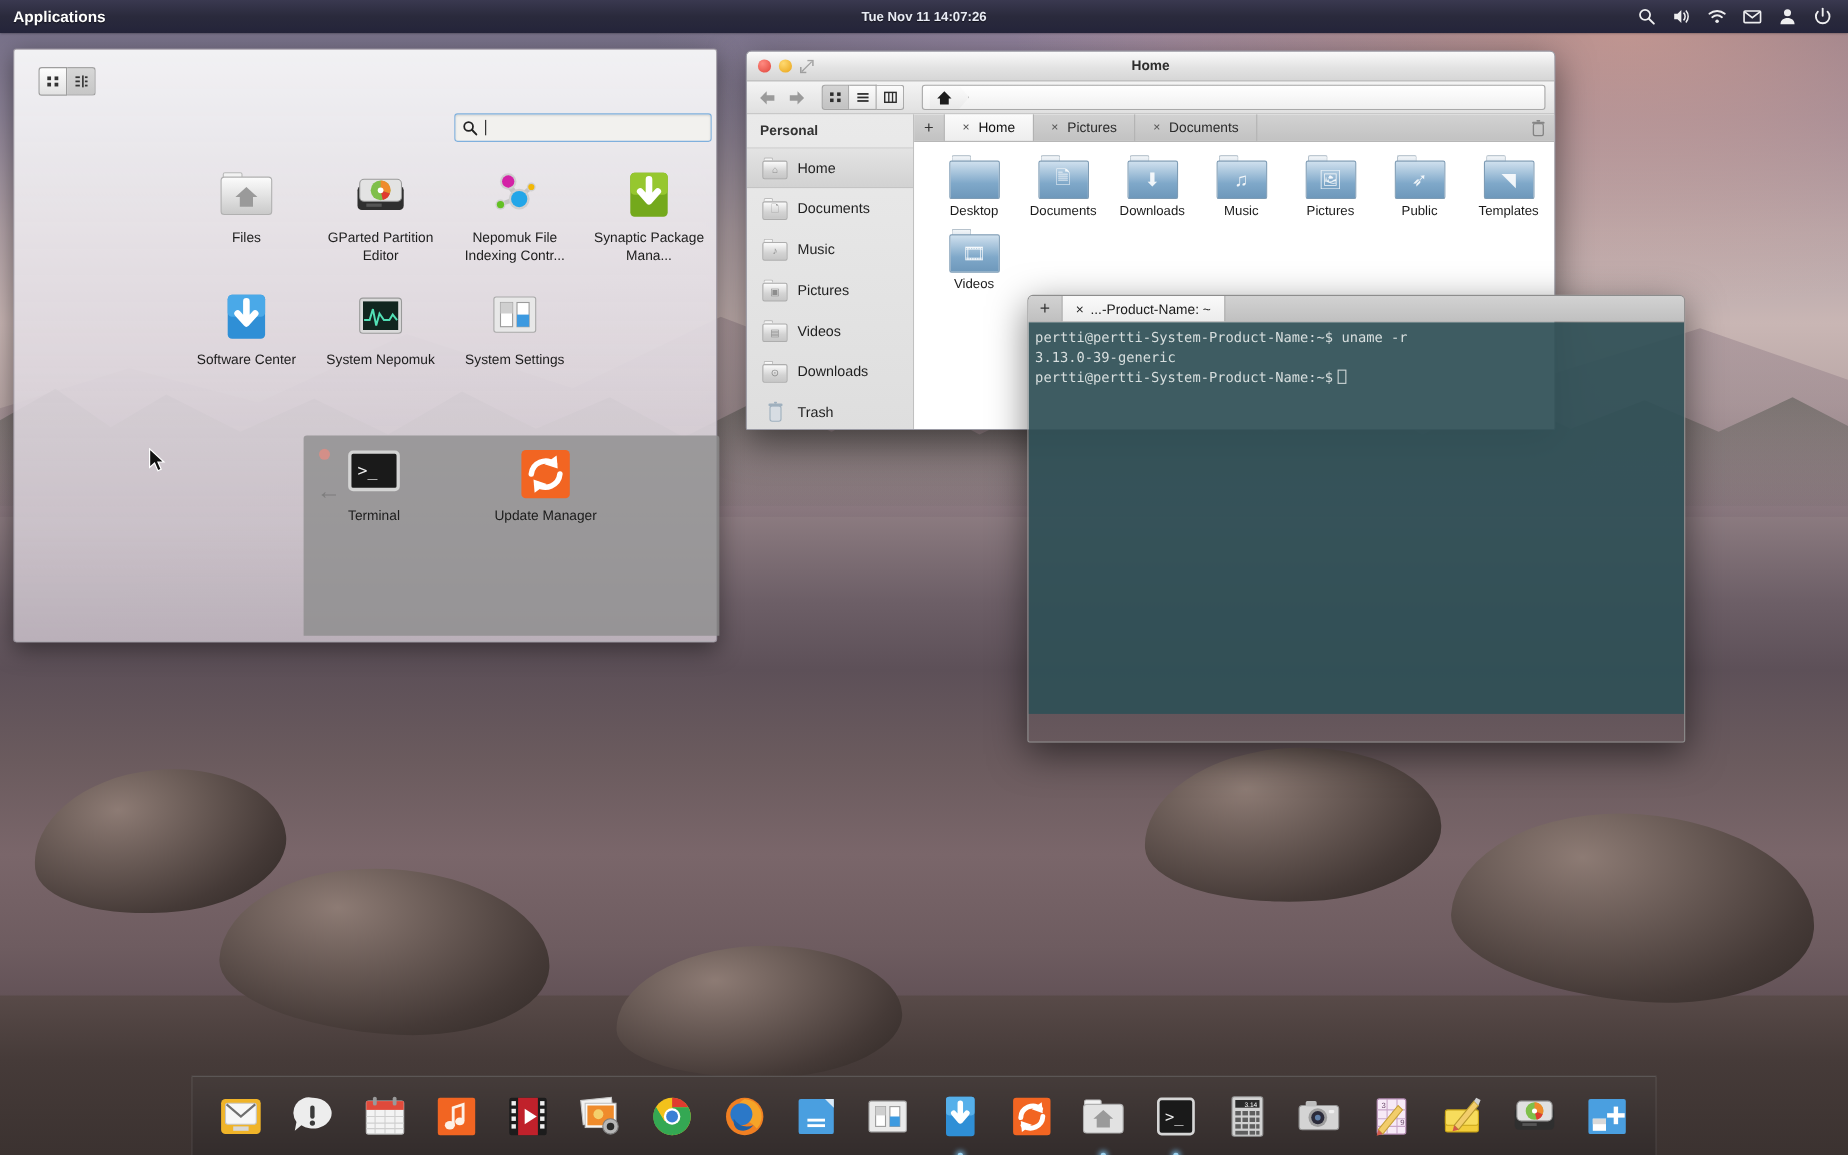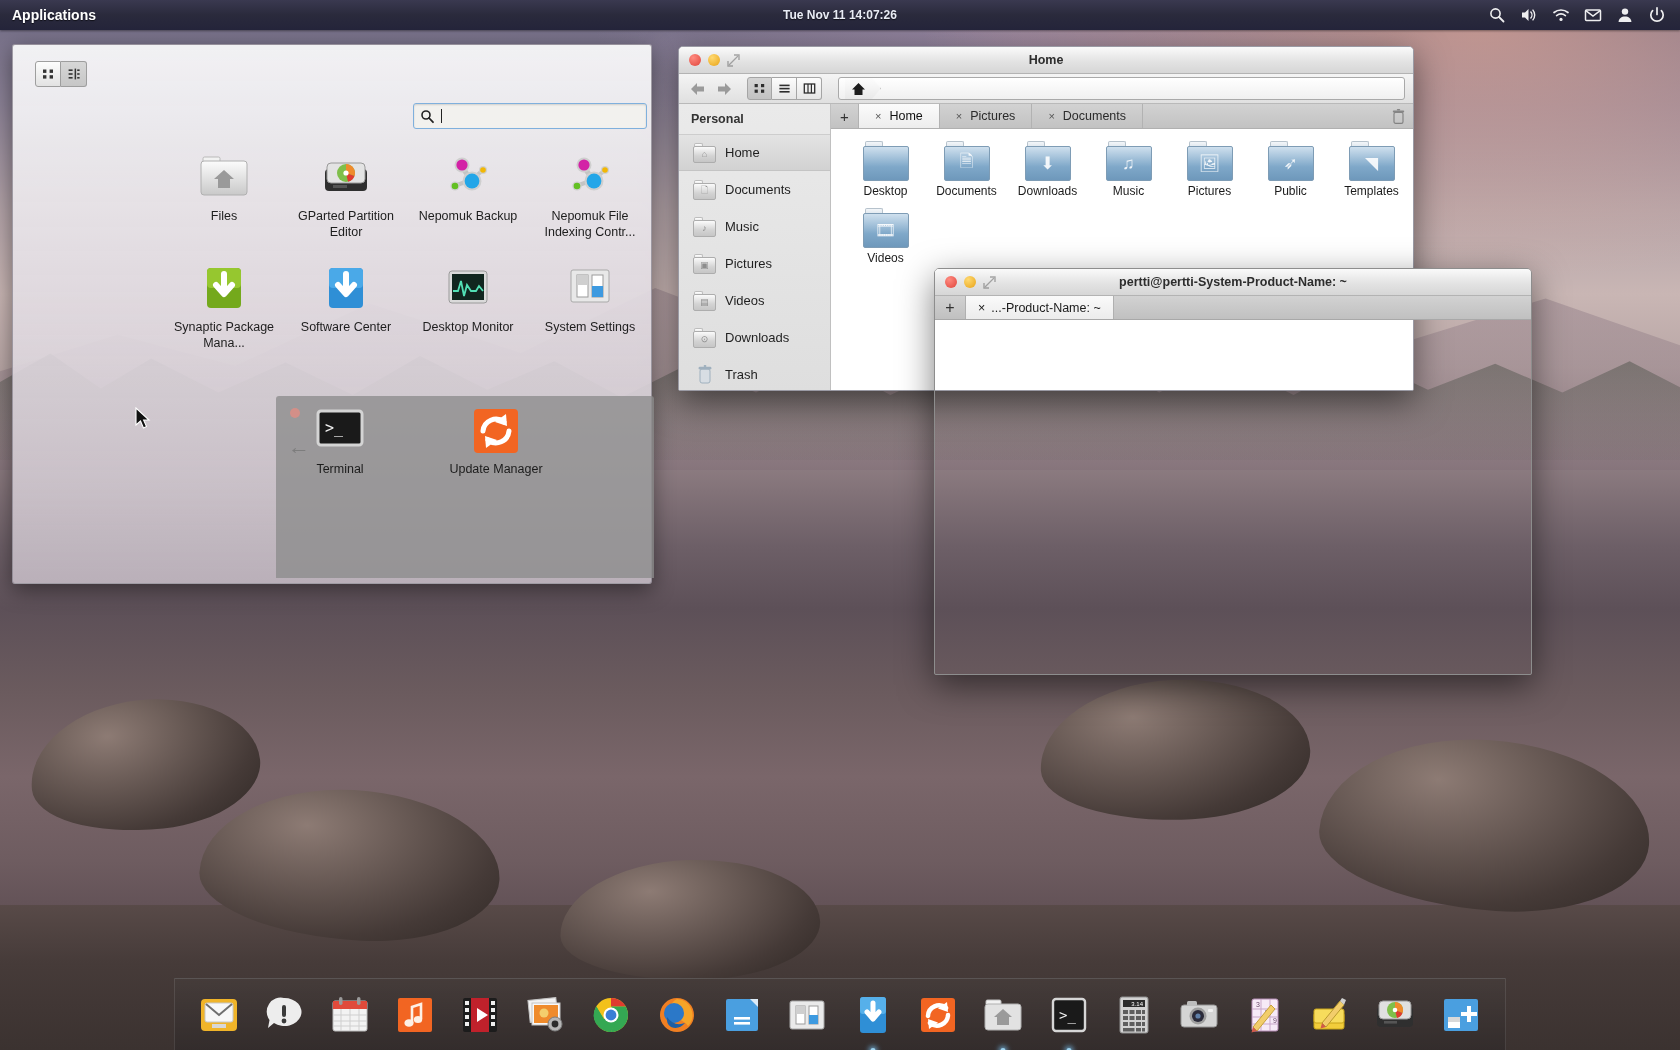--- a/index.html
+++ b/index.html
@@ -416,55 +416,37 @@
           <path d="M25 18 L25 9 A9 9 0 0 1 33.5 21 Z" fill="#ef8b2c"></path>
           <path d="M25 18 L33.5 21 A9 9 0 0 1 27 26.8 Z" fill="#e03b2f"></path>
           <circle cx="25" cy="18" r="2.6" fill="#fff"></circle>
           <rect x="12" y="30" width="14" height="3" fill="#555"></rect>
         </svg>
       </span>
       <span class="lbl">GParted Partition Editor</span>
     </div>
 
 
+
     <div class="app-tile">
       <span class="ico">
         <svg class="ico-svg" width="50" height="46" viewBox="0 0 50 46">
           <line x1="19" y1="13" x2="28" y2="26" stroke="#c4c4c4" stroke-width="5"></line>
           <line x1="28" y1="26" x2="39" y2="17" stroke="#c4c4c4" stroke-width="4"></line>
           <line x1="28" y1="26" x2="14" y2="31" stroke="#c4c4c4" stroke-width="4"></line>
           <circle cx="19" cy="11" r="7.5" fill="#cfcfcf"></circle>
             <circle cx="19" cy="11" r="5.6" fill="#d322a6"></circle>
           <circle cx="29" cy="27" r="9.5" fill="#cfcfcf"></circle>
             <circle cx="29" cy="27" r="7.4" fill="#23a6e8"></circle>
           <circle cx="40" cy="16" r="4" fill="#cfcfcf"></circle>
             <circle cx="40" cy="16" r="2.8" fill="#f2b705"></circle>
           <circle cx="12" cy="32" r="4.6" fill="#cfcfcf"></circle>
             <circle cx="12" cy="32" r="3.3" fill="#63c023"></circle>
         </svg>
       </span>
-      <span class="lbl">Nepomuk Backup</span>
-    </div>
-
-    <div class="app-tile">
-      <span class="ico">
-        <svg class="ico-svg" width="50" height="46" viewBox="0 0 50 46">
-          <line x1="19" y1="13" x2="28" y2="26" stroke="#c4c4c4" stroke-width="5"></line>
-          <line x1="28" y1="26" x2="39" y2="17" stroke="#c4c4c4" stroke-width="4"></line>
-          <line x1="28" y1="26" x2="14" y2="31" stroke="#c4c4c4" stroke-width="4"></line>
-          <circle cx="19" cy="11" r="7.5" fill="#cfcfcf"></circle>
-            <circle cx="19" cy="11" r="5.6" fill="#d322a6"></circle>
-          <circle cx="29" cy="27" r="9.5" fill="#cfcfcf"></circle>
-            <circle cx="29" cy="27" r="7.4" fill="#23a6e8"></circle>
-          <circle cx="40" cy="16" r="4" fill="#cfcfcf"></circle>
-            <circle cx="40" cy="16" r="2.8" fill="#f2b705"></circle>
-          <circle cx="12" cy="32" r="4.6" fill="#cfcfcf"></circle>
-            <circle cx="12" cy="32" r="3.3" fill="#63c023"></circle>
-        </svg>
-      </span>
       <span class="lbl">Nepomuk File Indexing Contr...</span>
     </div>
 
     <div class="app-tile">
       <span class="ico">
         <svg class="ico-svg" width="50" height="46" viewBox="0 0 50 46">
           <rect x="8" y="3" width="34" height="40" rx="4" fill="#74a91c"></rect>
           <rect x="8" y="3" width="34" height="20" rx="4" fill="#96c72f"></rect>
           <path d="M25 9 v14 M17 20 l8 9 l8 -9" stroke="#fff" stroke-width="6" fill="none" stroke-linecap="round" stroke-linejoin="round"></path>
         </svg>
@@ -484,21 +466,21 @@
     </div>
 
     <div class="app-tile">
       <span class="ico">
         <svg class="ico-svg" width="50" height="46" viewBox="0 0 50 46">
           <rect x="6" y="6" width="38" height="32" rx="3" fill="#dadada" stroke="#9a9a9a"></rect>
           <rect x="9" y="9" width="32" height="26" fill="#11261f"></rect>
           <polyline points="10,26 15,26 18,16 21,31 24,20 28,26 33,26 36,21 40,26" fill="none" stroke="#52e0b5" stroke-width="1.8"></polyline>
         </svg>
       </span>
-      <span class="lbl">Desktop Monitor</span>
+      <span class="lbl">System Nepomuk</span>
     </div>
 
     <div class="app-tile">
       <span class="ico">
         <svg class="ico-svg" width="50" height="46" viewBox="0 0 50 46">
           <rect x="6" y="5" width="38" height="32" rx="2" fill="#e8e8e8" stroke="#a9a9a9"></rect>
           <rect x="12" y="10" width="11" height="22" fill="#fff" stroke="#9b9b9b"></rect>
           <rect x="12" y="10" width="11" height="10" fill="#cfcfcf"></rect>
           <rect x="27" y="10" width="11" height="22" fill="#fff" stroke="#9b9b9b"></rect>
           <rect x="27" y="21" width="11" height="11" fill="#3d9ae0"></rect>
@@ -999,40 +981,31 @@
           <path d="M38 25 a13 13 0 0 1 -21 9" stroke="#fff" stroke-width="5" fill="none" stroke-linecap="round"></path>
           <polygon points="15,42 14,30 26,34" fill="#fff"></polygon>
         </svg>
       </span>
       <span class="lbl">Update Manager</span>
     </div>
   </div>
 </div>
 
 <div class="win" id="win-term">
-  <div class="titlebar">
-    <div class="wbtns">
-      <span class="wb close"></span>
-      <span class="wb min"></span>
-      <span class="wb max-glyph">
-        <svg class="ico-svg" width="13" height="13" viewBox="0 0 13 13">
-            <polyline points="7,1 12,1 12,6" fill="none" stroke="#6a6a6a" stroke-width="1.4"></polyline>
-            <polyline points="6,12 1,12 1,7" fill="none" stroke="#6a6a6a" stroke-width="1.4"></polyline>
-            <line x1="2" y1="11" x2="11" y2="2" stroke="#6a6a6a" stroke-width="1.2"></line>
-          </svg>
-      </span>
-    </div>
-    <div class="tb-title">pertti@pertti-System-Product-Name: ~</div>
-  </div>
   <div id="term-tabs">
     <div id="term-tab-add">+</div>
     <div class="term-tab">
       <span>×</span>
       <span>...-Product-Name: ~</span>
     </div>
+  </div>
+  <div id="term-body">
+    <div>pertti@pertti-System-Product-Name:~$ uname -r</div>
+    <div>3.13.0-39-generic</div>
+    <div><span>pertti@pertti-System-Product-Name:~$</span><span class="cur"></span></div>
   </div>
 </div>
 
 <div id="dock">
 
   <div class="dock-item">
     <span class="glyph">
       <svg class="ico-svg" width="44" height="44" viewBox="0 0 44 44">
           <rect x="4" y="6" width="36" height="32" rx="4" fill="#f0b429"></rect>
           <rect x="8" y="10" width="28" height="19" rx="2" fill="#f7f7f7" stroke="#c7c7c7"></rect>

